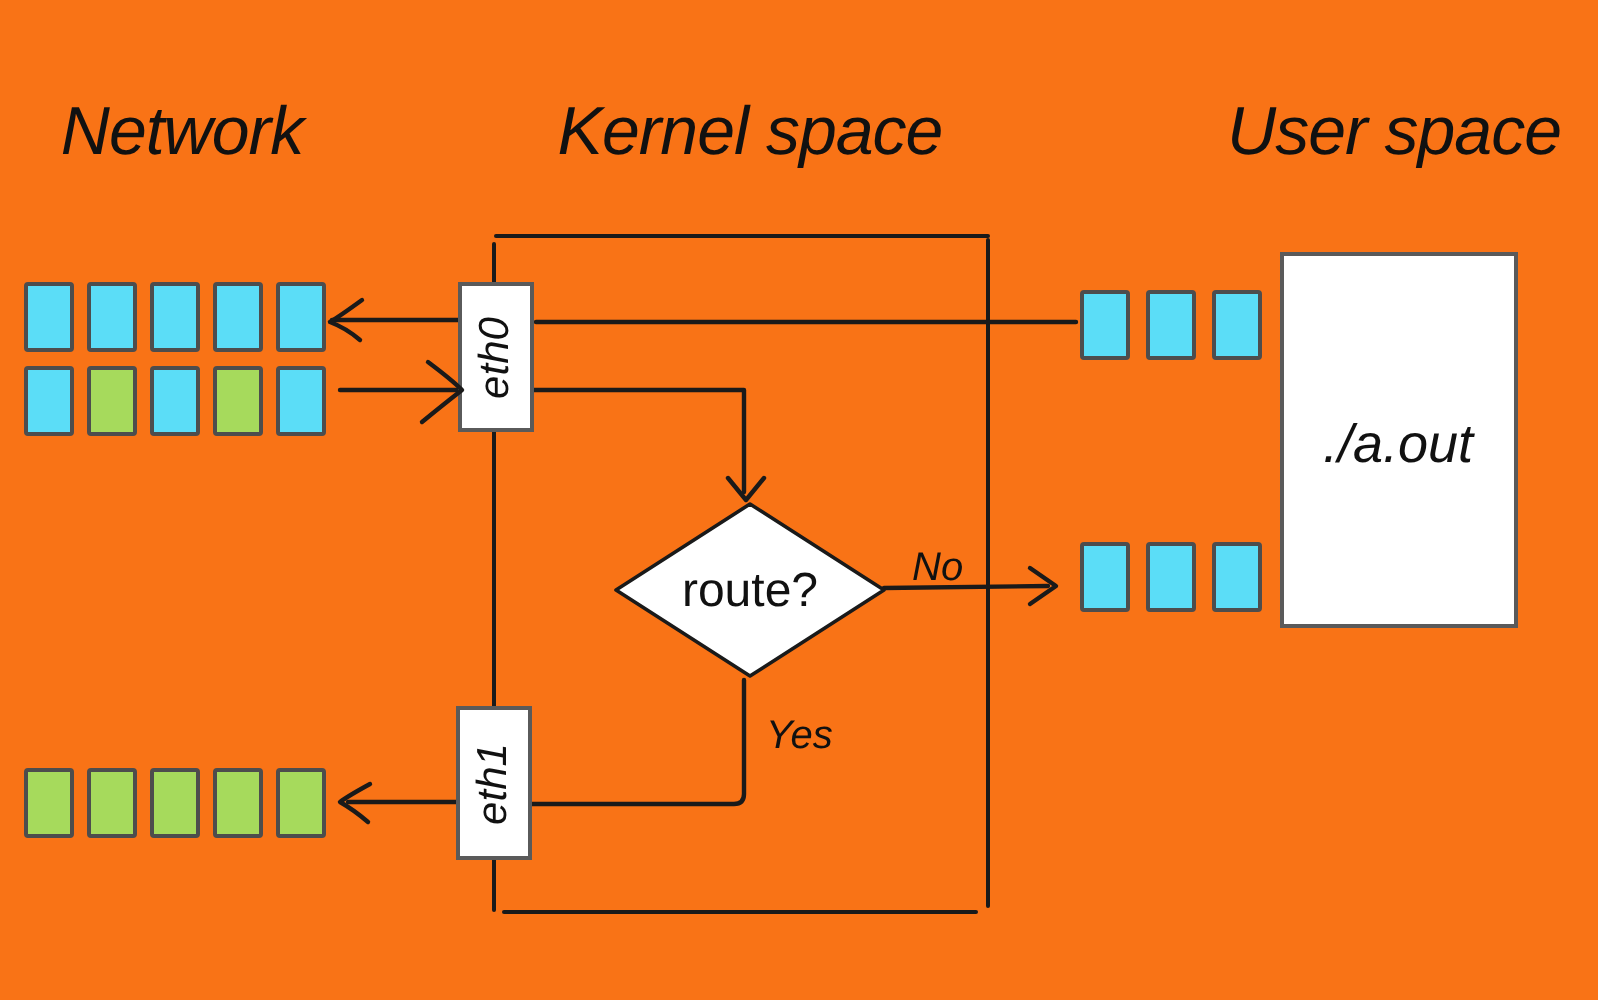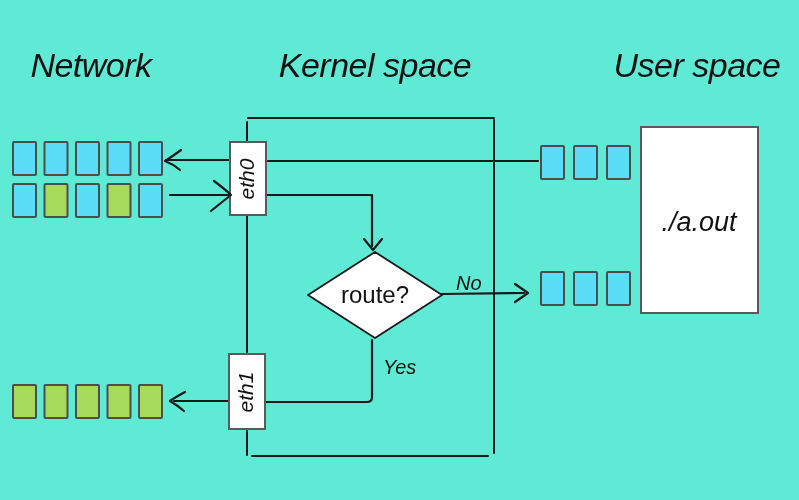--- a/index.html
+++ b/index.html
@@ -5,21 +5,21 @@
   html, body {
     margin: 0;
     padding: 0;
     background: #ffffff;
     font-family: "Liberation Sans", sans-serif;
   }
   #stage {
     position: relative;
     width: 799px;
     height: 500px;
-    background: #5eead4;
+    background: #f97316;
     overflow: hidden;
   }
   svg { display: block; }
 
   .boundary {
     fill: none;
     stroke: var(--line, #1a1a1a);
     stroke-width: 2;
     stroke-linecap: round;
   }

